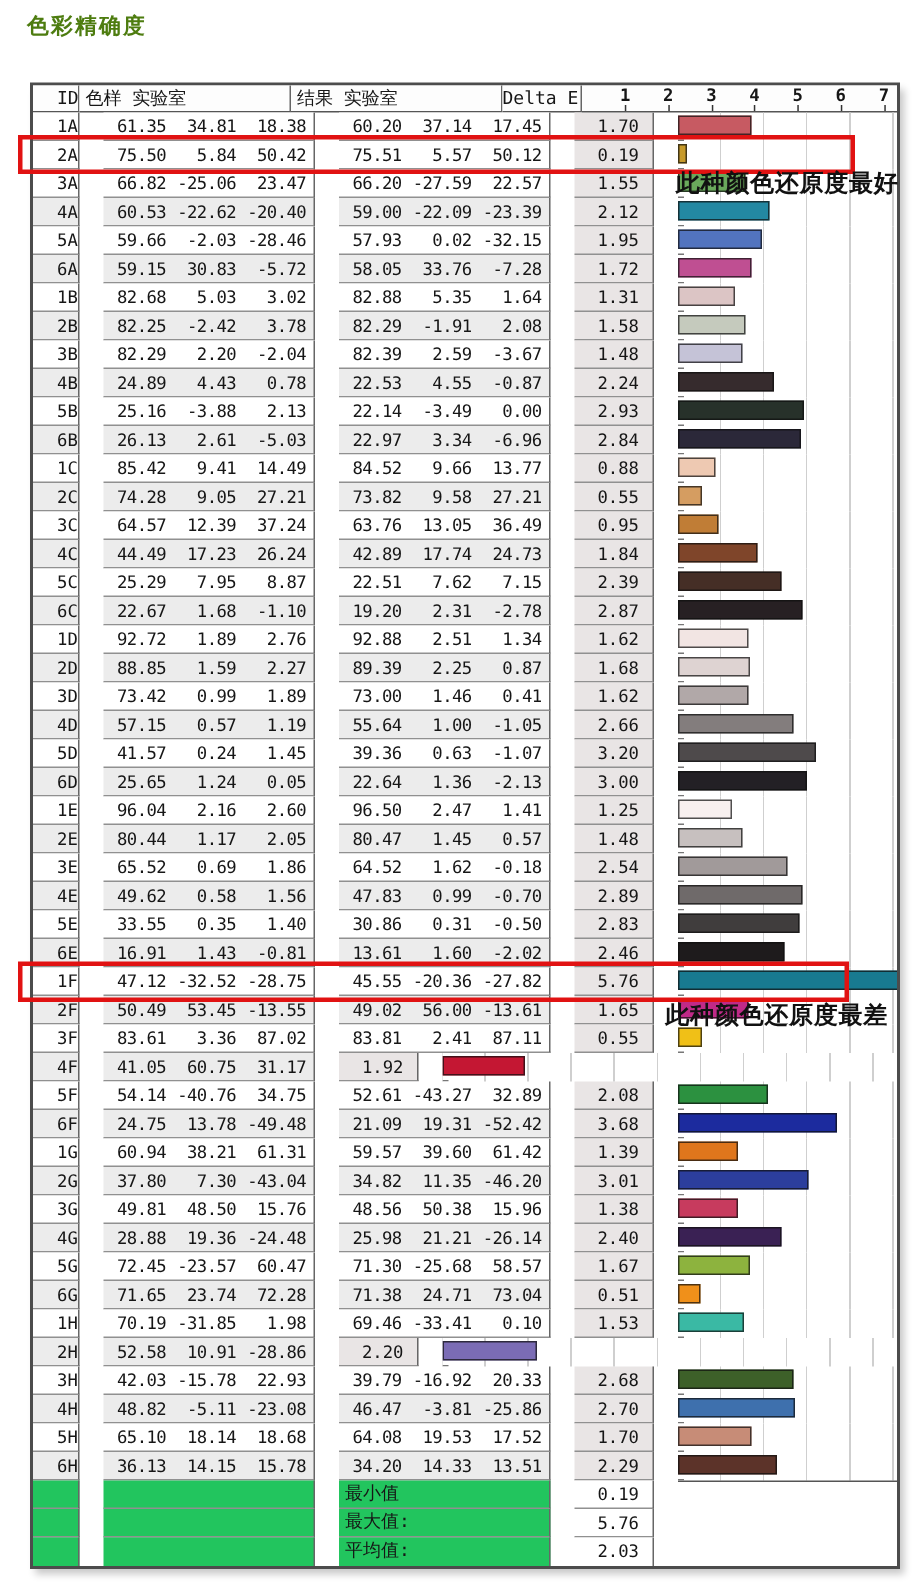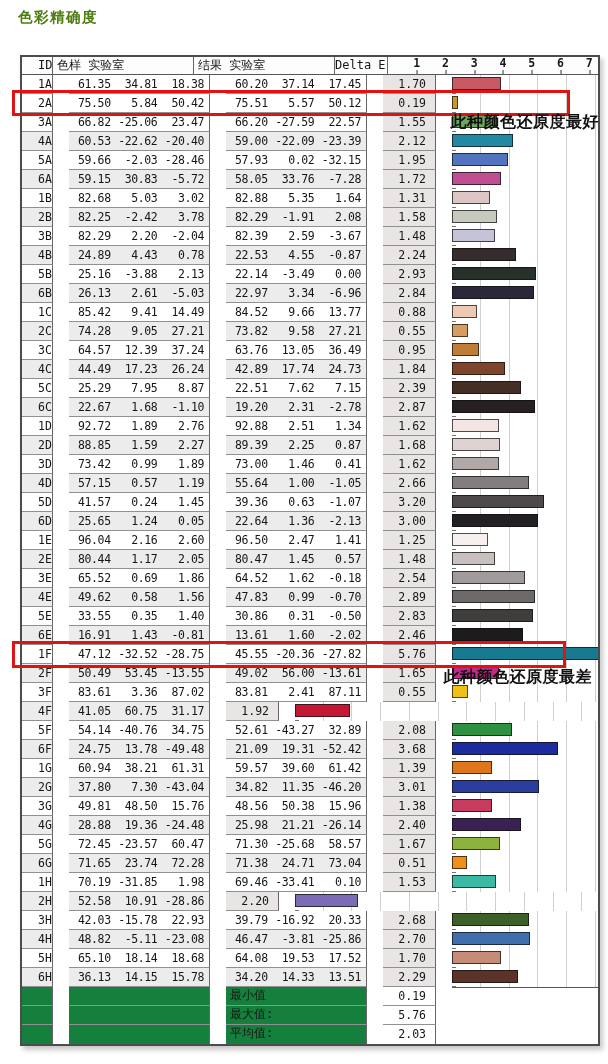--- a/index.html
+++ b/index.html
@@ -36,21 +36,21 @@
   .hrow .c-chart { background-image:none; }
   .tick { position:absolute; top:0; transform:translateX(-50%); font-size:11.5px; font-weight:bold; line-height:13px; }
   .tick::after { content:""; position:absolute; left:50%; top:13px; width:1px; height:4px; background:#333; }
   
   .row .c-id,.row .c-lab,.row .c-de { border-bottom:1px solid #909090; background:#fff; }
   .row .c-de { background:#e9e5e5; }
   .row.alt .c-id,.row.alt .c-lab { background:#ececec; }
   .row .c-chart::before { content:""; position:absolute; left:0; bottom:0; width:4px; height:1px; background:#777; }
   .bar { height:13px; margin-top:2px; border:1px solid rgba(15,15,15,0.72); }
   
-  .srow .c-id,.srow .c-lab,.srow .c-slabel,.srow .c-de { border-bottom:1px solid #909090; background:#15803d; }
+  .srow .c-id,.srow .c-lab,.srow .c-slabel,.srow .c-de { border-bottom:1px solid #909090; background:#22c55e; }
   .srow .c-de { background:#fff; }
   .c-slabel { width:141px; border-right:1px solid #666; padding-left:4px; font-size:12px; line-height:17px; }
   .srow .c-chart { background-image:none; }
   .srow .c-chart::before { display:none; }
   .srow.first .c-chart { border-top:1px solid #555; }
   .srow.last .c-id,.srow.last .c-lab,.srow.last .c-slabel,.srow.last .c-de { border-bottom:none; }
   
   .hl-box { position:absolute; border:3px solid #e11212; background:transparent; }
   .hl-2a { left:12px; top:90px;  width:558px; height:26px; }
   .hl-1f { left:12px; top:641px; width:554px; height:27px; }

